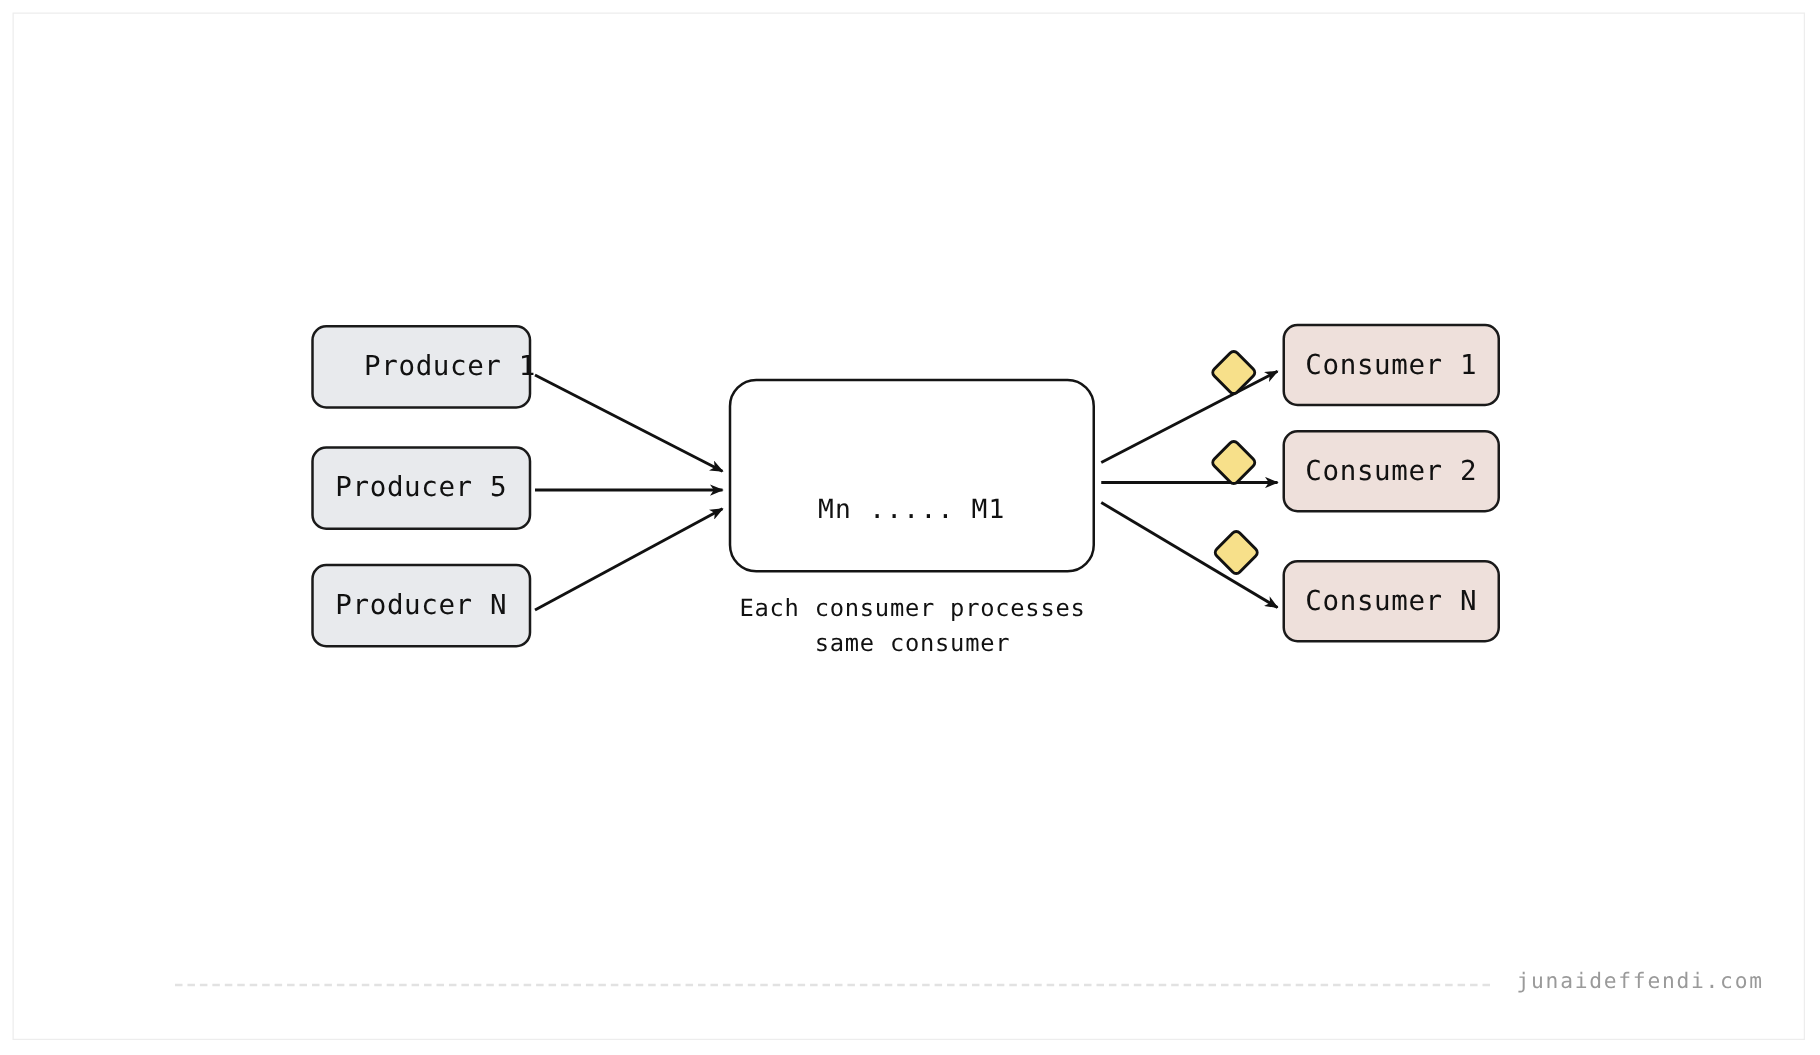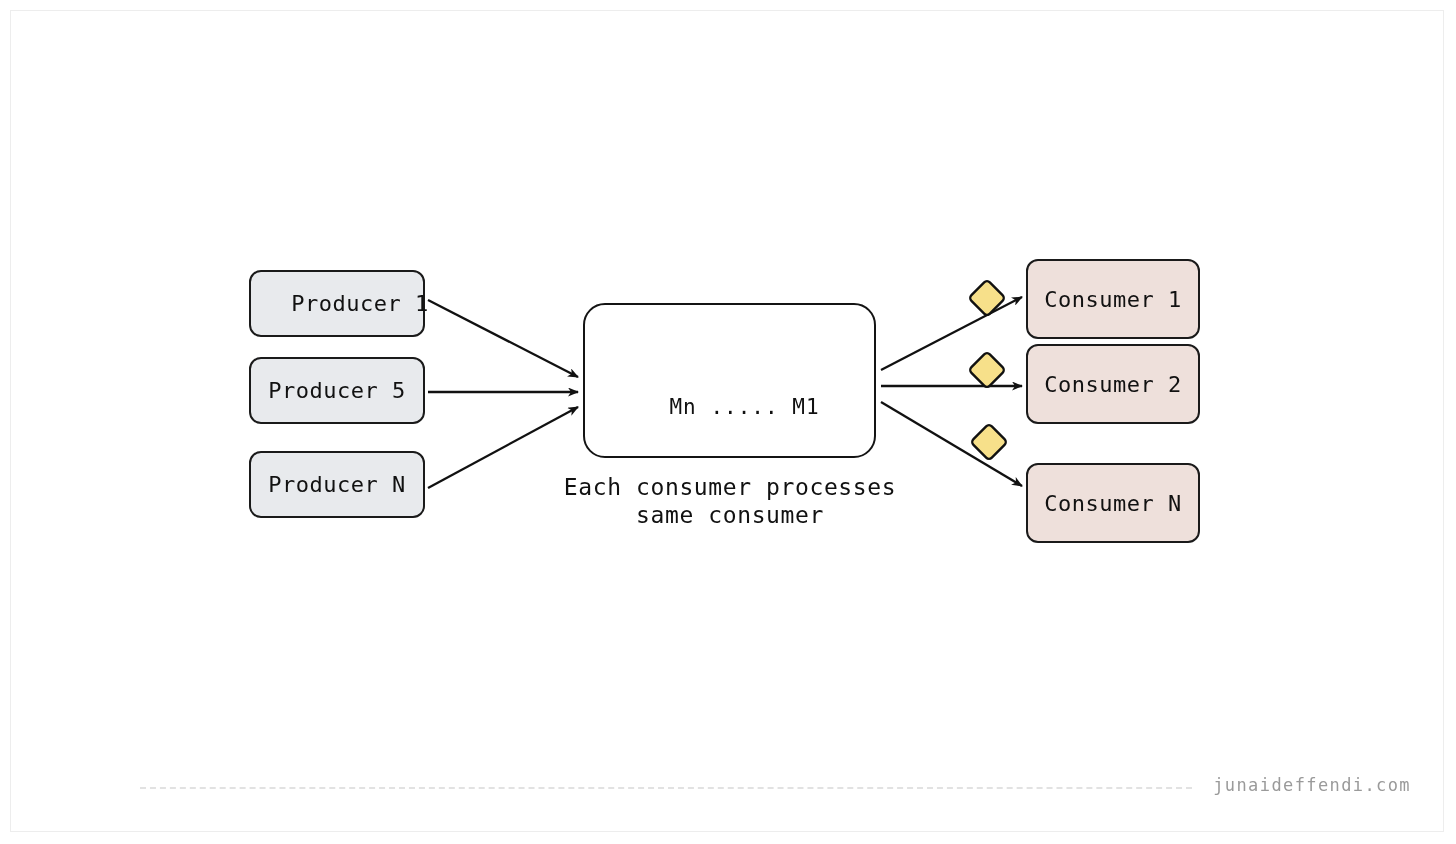--- a/index.html
+++ b/index.html
@@ -52,52 +52,52 @@
   }
   .producer-box {
     left: 249px;
     width: 176px;
     height: 67px;
     background: #e8eaed;
   }
   .consumer-box {
     left: 1026px;
     width: 174px;
-    height: 80px;
+    height: 66px;
     background: #eee0db;
   }
   .queue-box {
     position: absolute;
     left: 583px;
     top: 303px;
     width: 293px;
     height: 155px;
     box-sizing: border-box;
     border: 2.4px solid #141414;
     border-radius: 22px;
     background: #ffffff;
   }
   .queue-label {
     position: absolute;
-    left: 598px;
+    left: 583px;
     top: 395px;
     width: 293px;
     text-align: center;
     font-size: 21px;
     color: #111111;
     letter-spacing: 1px;
     white-space: pre;
   }
   .caption {
     position: absolute;
     left: 520px;
     top: 473px;
     width: 420px;
     text-align: center;
-    font-size: 23px;
+    font-size: 19px;
     line-height: 28px;
     color: #111111;
     letter-spacing: 0.6px;
   }
   .caption .line { display: block; white-space: pre; }
   .footer-text {
     position: absolute;
     right: 45px;
     top: 775px;
     font-size: 17px;
@@ -158,21 +158,21 @@
       <rect x="974" y="285" width="26" height="26" rx="4" ry="4" transform="rotate(45 987 298)" fill="#f7e08a" stroke="#111111" stroke-width="2.4"></rect>
     </g>
     <g>
       <rect x="974" y="357" width="26" height="26" rx="4" ry="4" transform="rotate(45 987 370)" fill="#f7e08a" stroke="#111111" stroke-width="2.4"></rect>
     </g>
     <g>
       <rect x="976" y="429" width="26" height="26" rx="4" ry="4" transform="rotate(45 989 442)" fill="#f7e08a" stroke="#111111" stroke-width="2.4"></rect>
     </g>
   </svg>
 
-  <div class="node-box producer-box" style="top:270px;padding-left:46px;">
+  <div class="node-box producer-box" style="top:260px;padding-left:46px;">
     <span>Producer 1</span>
   </div>
   <div class="node-box producer-box" style="top:357px;">
     <span>Producer 5</span>
   </div>
   <div class="node-box producer-box" style="top:451px;">
     <span>Producer N</span>
   </div>
 
   <div class="queue-box"></div>
@@ -182,20 +182,20 @@
     <span class="line">Each consumer processes</span>
     <span class="line">same consumer</span>
   </div>
 
   <div class="node-box consumer-box" style="top:259px;">
     <span>Consumer 1</span>
   </div>
   <div class="node-box consumer-box" style="top:344px;">
     <span>Consumer 2</span>
   </div>
-  <div class="node-box consumer-box" style="top:463px;">
+  <div class="node-box consumer-box" style="top:448px;">
     <span>Consumer N</span>
   </div>
 
   <div class="footer-rule"></div>
   <div class="footer-text">junaideffendi.com</div>
 
 </div>
 
 </body></html>

